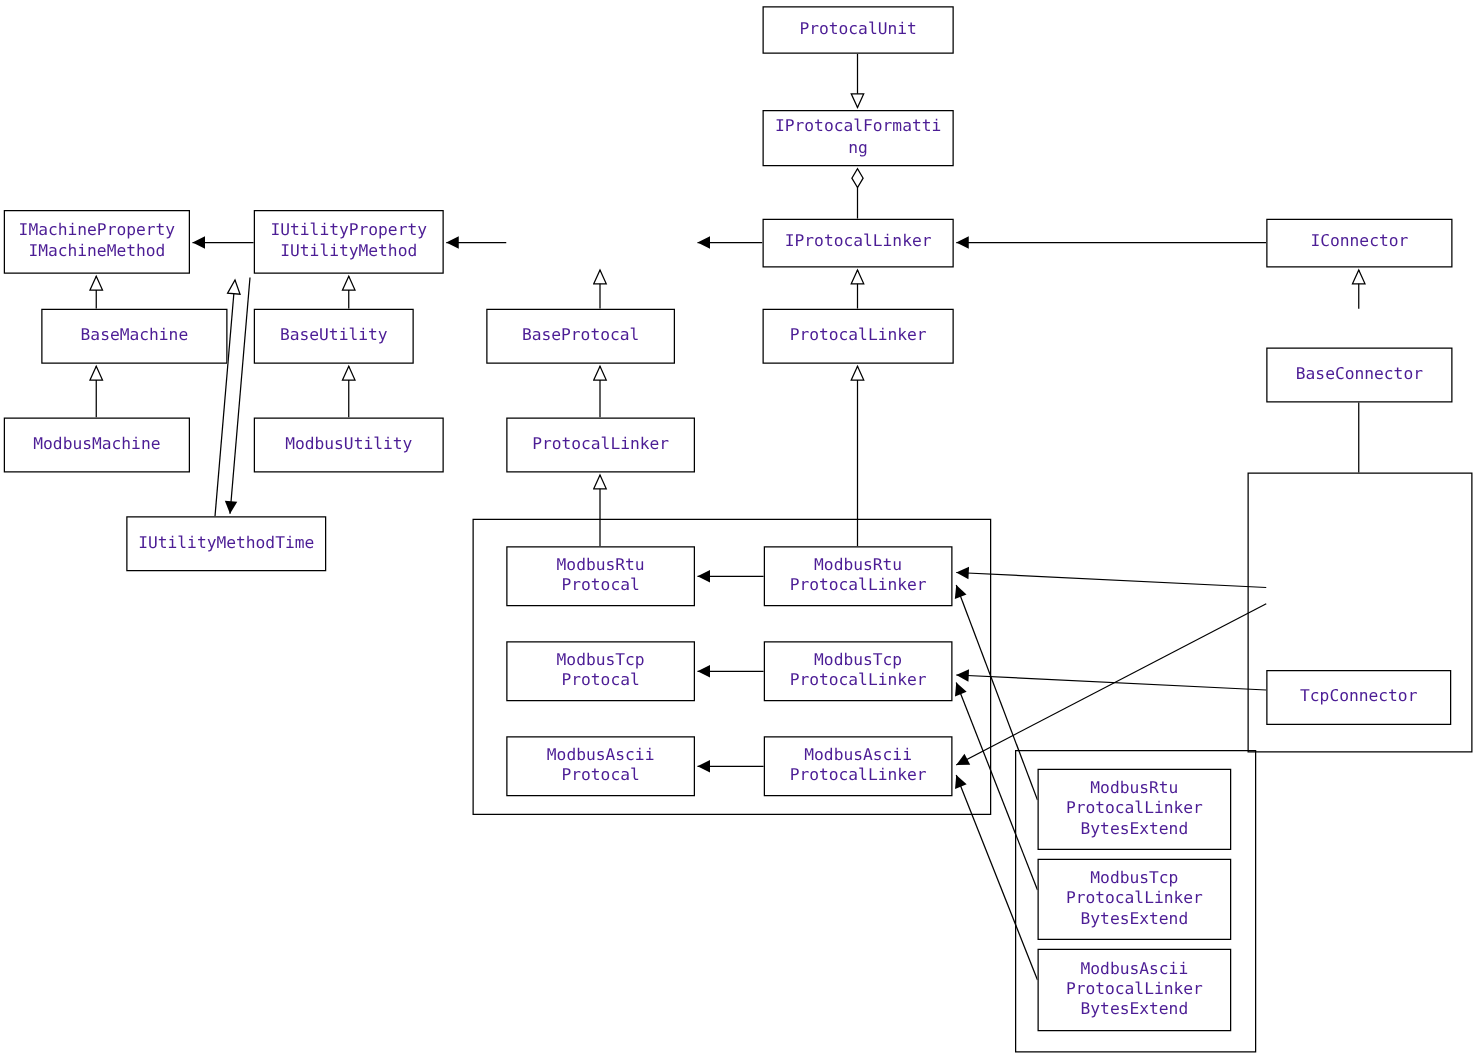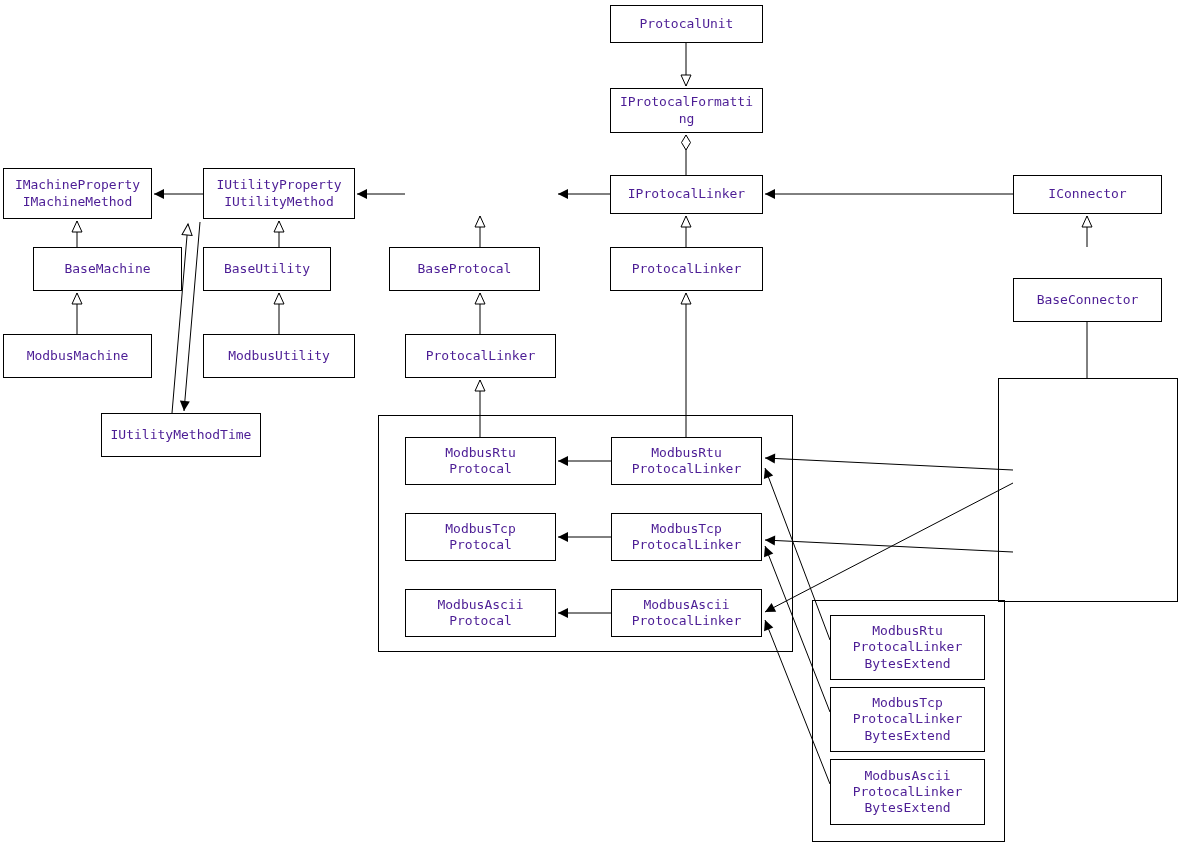--- a/index.html
+++ b/index.html
@@ -160,20 +160,21 @@
   <div class="node" id="n-modbus-rtu-protocal-linker">ModbusRtu
 ProtocalLinker</div>
   <div class="node" id="n-modbus-tcp-protocal">ModbusTcp
 Protocal</div>
   <div class="node" id="n-modbus-tcp-protocal-linker">ModbusTcp
 ProtocalLinker</div>
   <div class="node" id="n-modbus-ascii-protocal">ModbusAscii
 Protocal</div>
   <div class="node" id="n-modbus-ascii-protocal-linker">ModbusAscii
 ProtocalLinker</div>
+  <div class="node" id="n-tcp-connector">TcpConnector</div>
   <div class="node" id="n-modbus-rtu-plbe">ModbusRtu
 ProtocalLinker
 BytesExtend</div>
   <div class="node" id="n-modbus-tcp-plbe">ModbusTcp
 ProtocalLinker
 BytesExtend</div>
   <div class="node" id="n-modbus-ascii-plbe">ModbusAscii
 ProtocalLinker
 BytesExtend</div>
 

